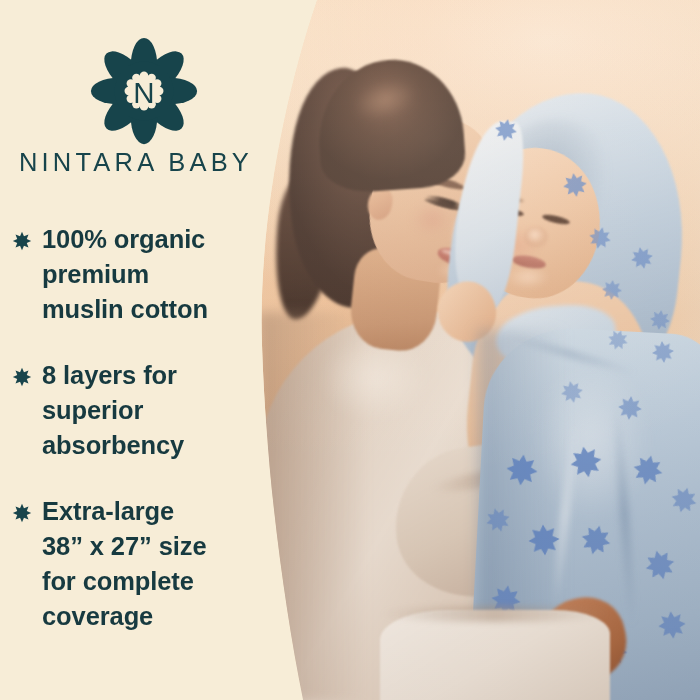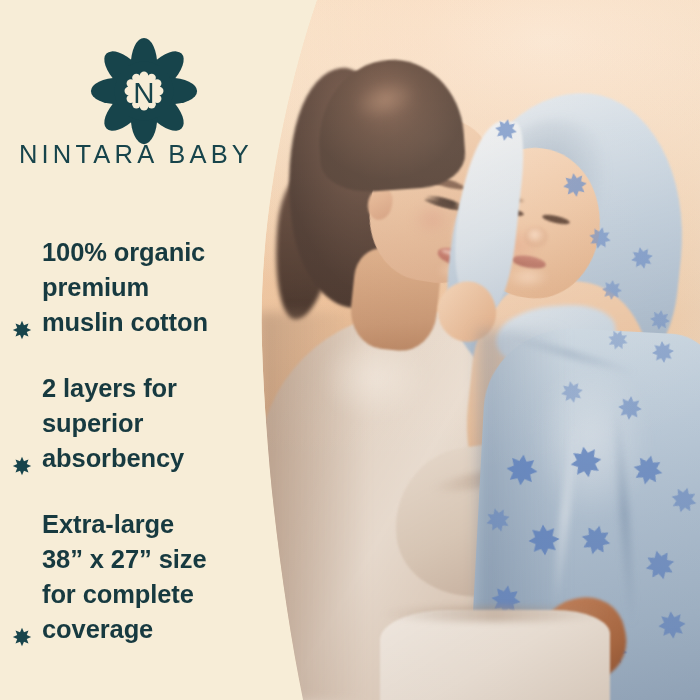--- a/index.html
+++ b/index.html
@@ -347,28 +347,28 @@
   #left{
     position:absolute;left:0;top:0;width:320px;height:700px;
     
     clip-path: path("M 0,0 L 317,0 C 283,100 258,230 262,345 C 266,470 283,600 303,700 L 0,700 Z");
     background:#F7EDD7;
   }
 
   
   #logo-wrap{position:absolute;left:84px;top:36px;width:120px;height:118px;}
   #brand{
-    position:absolute;left:0;top:140px;width:272px;text-align:center;
+    position:absolute;left:0;top:148px;width:272px;text-align:center;
     color:#17444B;font-size:25.5px;letter-spacing:4.2px;font-weight:400;
     font-family:"Liberation Sans","DejaVu Sans",sans-serif;
   }
 
   
   #bullets{position:absolute;left:12px;top:222px;width:268px;}
-  .bullet{display:flex;align-items:flex-end;margin-bottom:31px;margin-top:13px;}
+  .bullet{display:flex;align-items:flex-start;margin-bottom:31px;}
   .bullet:last-child{margin-bottom:0;}
   .bmark{flex:0 0 auto;width:20px;height:20px;margin-top:9px;margin-right:10px;}
   .btext{
     color:#173A40;font-size:25.5px;line-height:35px;font-weight:700;
     letter-spacing:-.1px;
     font-family:"Liberation Sans","DejaVu Sans",sans-serif;
     white-space:pre-line;
   }
 </style>
 </head>
@@ -614,21 +614,21 @@
       </div>
 
       <div class="bullet">
         <span class="bmark">
           <svg viewBox="0 0 24 24" width="20" height="20">
               <g class="starg" fill="#17444B">
                 <path d="M12.00,1.00L14.37,6.27L19.78,4.22L17.73,9.63L23.00,12.00L17.73,14.37L19.78,19.78L14.37,17.73L12.00,23.00L9.63,17.73L4.22,19.78L6.27,14.37L1.00,12.00L6.27,9.63L4.22,4.22L9.63,6.27Z"></path>
               </g>
             </svg>
         </span>
-        <span class="btext">2 layers for
+        <span class="btext">8 layers for
 superior
 absorbency</span>
       </div>
 
       <div class="bullet">
         <span class="bmark">
           <svg viewBox="0 0 24 24" width="20" height="20">
               <g class="starg" fill="#17444B">
                 <path d="M12.00,1.00L14.37,6.27L19.78,4.22L17.73,9.63L23.00,12.00L17.73,14.37L19.78,19.78L14.37,17.73L12.00,23.00L9.63,17.73L4.22,19.78L6.27,14.37L1.00,12.00L6.27,9.63L4.22,4.22L9.63,6.27Z"></path>
               </g>

